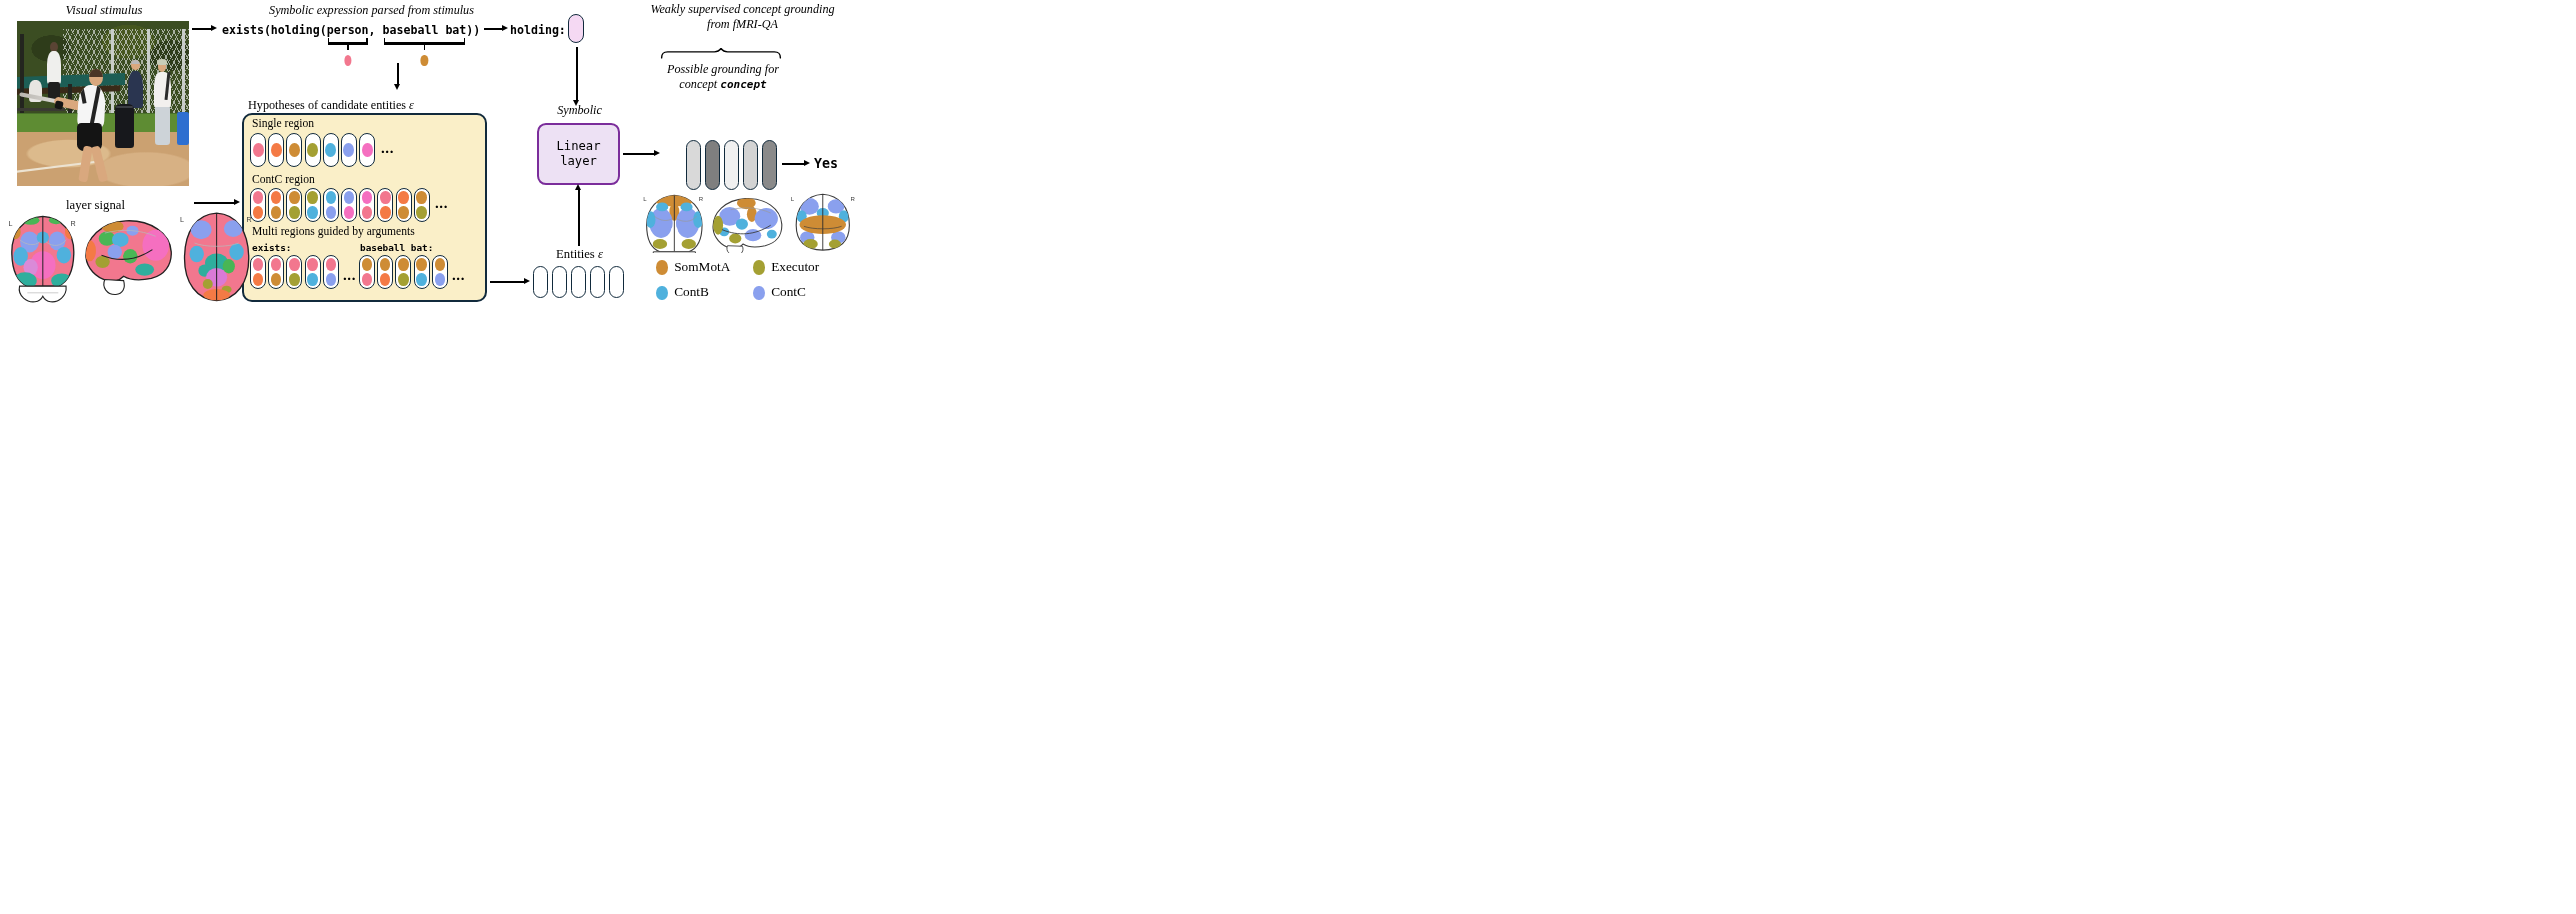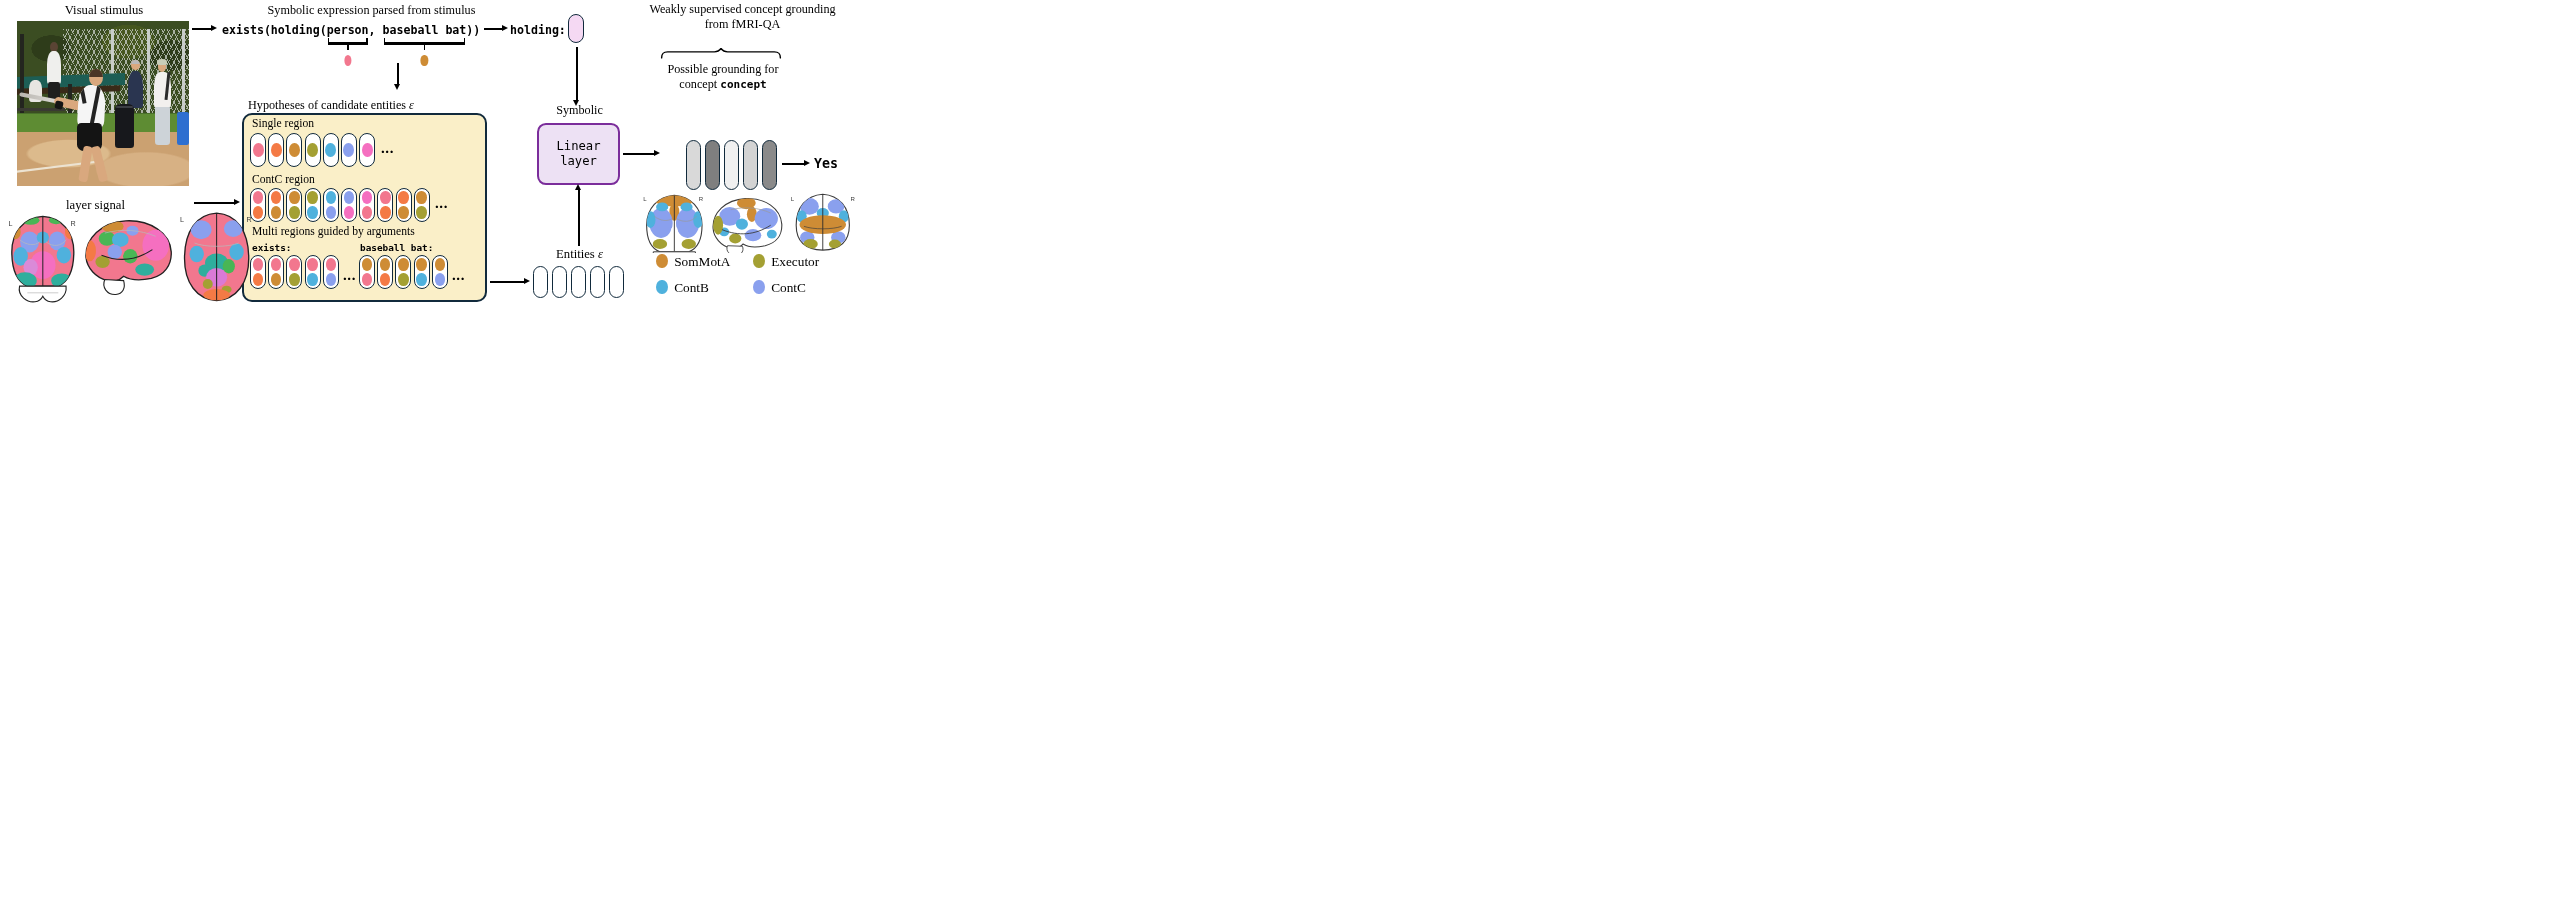--- a/index.html
+++ b/index.html
@@ -7,21 +7,21 @@
     --c-blue:#4fb1dd; --c-periwinkle:#8aa0ee; --c-magenta:#f56fc0;
     --outline:#112a3c; --box-fill:#faefc8; --exec-border:#7b2d9b; --exec-fill:#ede1f4;
     --concept-fill:#f5d9f3;
   }
   html,body{margin:0;padding:0;background:#fff;}
   .page{position:relative;width:859px;height:305px;background:#fff;overflow:hidden;
         font-family:"Liberation Serif", serif;color:#000;}
   .abs{position:absolute;}
   .ctr{text-align:center;}
   .mono{font-family:"DejaVu Sans Mono", monospace;}
-  .t-head{font-size:12.2px;line-height:14.4px;}
+  .t-head{font-size:12.2px;line-height:14.4px;font-style:italic;}
   
   .arrow-h{position:absolute;height:1.7px;background:#000;}
   .arrow-h::after{content:'';position:absolute;right:-6.1px;top:-3.3px;width:0;height:0;
     border-left:6.6px solid #000;border-top:3.9px solid transparent;border-bottom:3.9px solid transparent;}
   .arrow-v{position:absolute;width:1.7px;background:#000;}
   .arrow-v.down::after{content:'';position:absolute;left:-3.3px;bottom:-5.5px;width:0;height:0;
     border-top:6.6px solid #000;border-left:3.9px solid transparent;border-right:3.9px solid transparent;}
   .arrow-v.up::before{content:'';position:absolute;left:-3.3px;top:-5.5px;width:0;height:0;
     border-bottom:6.6px solid #000;border-left:3.9px solid transparent;border-right:3.9px solid transparent;}
   
@@ -57,21 +57,21 @@
     display:flex;flex-direction:column;align-items:center;justify-content:center;
     font-family:"DejaVu Sans Mono",monospace;font-size:12.2px;line-height:15.5px;}
   
   .gcap{width:15px;height:50px;border-radius:553px;border:1.7px solid var(--outline);box-sizing:border-box;}
   .g-row{position:absolute;left:686px;top:140px;display:flex;gap:3.9px;}
   
   .e-row{position:absolute;left:533px;top:266px;display:flex;gap:3.9px;}
   .ecap{width:15px;height:32px;border-radius:553px;border:1.9px solid var(--outline);background:#fff;box-sizing:border-box;}
   
   .legend{position:absolute;left:656px;top:254px;display:grid;grid-template-columns:97px 97px;grid-row-gap:5px;}
-  .leg-item{display:flex;align-items:flex-start;gap:6.6px;height:20.5px;}
+  .leg-item{display:flex;align-items:flex-end;gap:6.6px;height:20.5px;}
   .leg-dot{width:11.6px;height:14.4px;border-radius:50%;flex:0 0 auto;}
   .leg-label{font-size:13.3px;font-family:"Liberation Serif",serif;}
   
   .photo{position:absolute;left:16.6px;top:21px;width:172px;height:165px;overflow:hidden;background:#3b4d22;}
   .photo *{position:absolute;}
   .ph-trees{left:0;top:0;width:100%;height:42%;
     background:radial-gradient(33px 22px at 20% 40%, #2e3c1a 0 60%, transparent 61%),
                radial-gradient(44px 28px at 65% 30%, #46571f 0 60%, transparent 61%),
                radial-gradient(39px 25px at 90% 50%, #2e3c1a 0 60%, transparent 61%),
                #3b4d22;}

